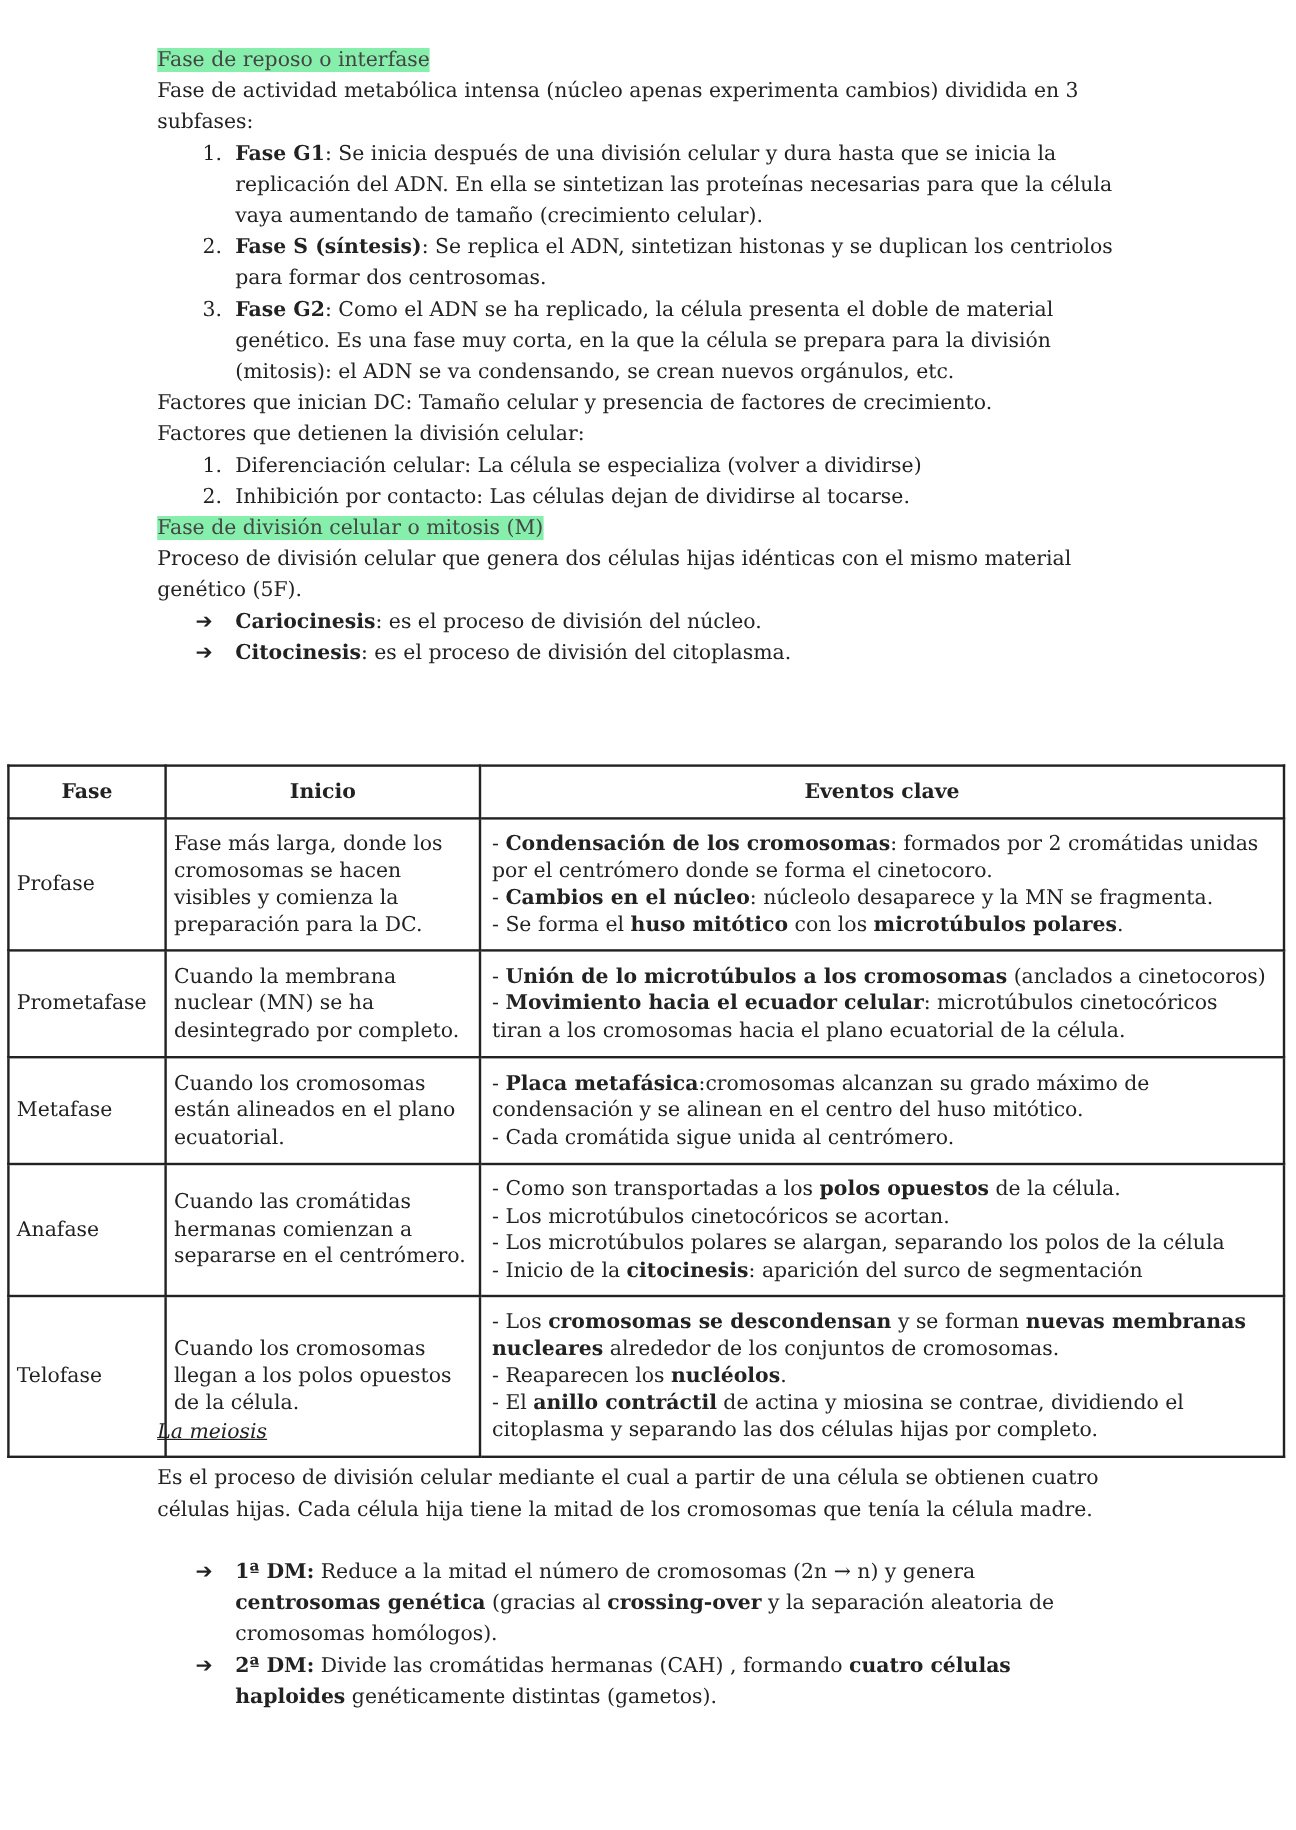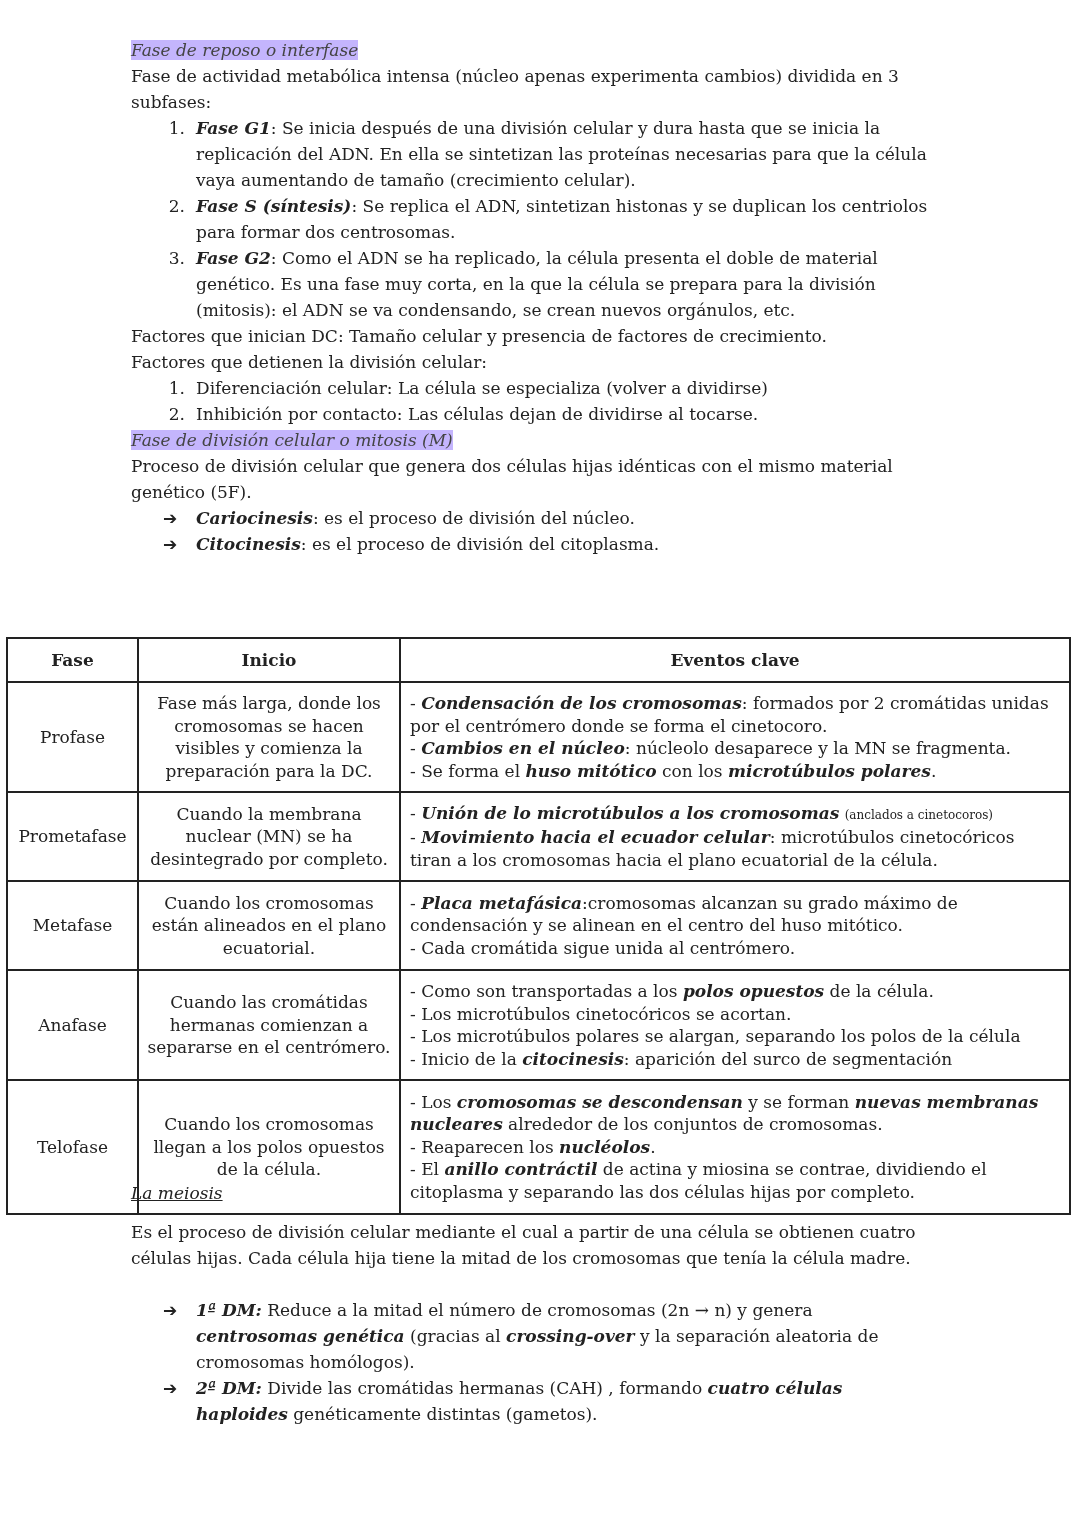--- a/index.html
+++ b/index.html
@@ -1,32 +1,32 @@
 <!DOCTYPE html>
 <html><head>
 <meta charset="utf-8">
 <style>
   html, body { margin: 0; padding: 0; background: #ffffff; }
   body { width: 1080px; height: 1525px; position: relative; overflow: hidden;
          font-family: "DejaVu Serif", "Liberation Serif", serif; color: #222; font-size: 17px; }
   .page { position: absolute; left: 0; top: 0; width: 1080px; }
   .blk { position: absolute; left: 131px; width: 800px; line-height: 26px; }
-  .hl { background: #c4b5fd; font-style: italic; color: #444; text-align: right; }
+  .hl { background: #86efac; color: #444; text-align: right; }
   .u { text-decoration: underline; font-style: italic; }
   .li { position: relative; padding-left: 65px; }
   .num { position: absolute; left: 32px; width: 22px; text-align: right; }
   .arrow { position: absolute; left: 32px; font-family: "DejaVu Sans", sans-serif; font-weight: bold; }
-  b { font-weight: bold; font-style: italic; }
+  b { font-weight: bold; }
   table { position: absolute; left: 6px; top: 637px; width: 1065px; border-collapse: collapse;
           font-size: 17px; line-height: 22.5px; }
   td, th { border: 2px solid #222; vertical-align: middle; }
   th { height: 40px; font-weight: bold; text-align: center; }
-  td.c { text-align: center; padding: 4px 6px; }
+  td.c { text-align: left; padding: 4px 6px; }
   td.e { text-align: left; padding: 4px 9px; }
-  .small { font-size: 12px; margin-top: 20px; }
+  .small { font-size: 17px; margin-top: 20px; }
 </style>
 </head>
 <body>
 
 <div class="page">
 
   <div class="blk" style="top:37px;">
     <div><span class="hl">Fase de reposo o interfase</span></div>
     <div>Fase de actividad metabólica intensa (núcleo apenas experimenta cambios) dividida en 3 subfases:</div>
     <div class="li"><span class="num">1.</span><b>Fase G1</b><span>: Se inicia después de una división celular y dura hasta que se inicia la replicación del ADN. En ella se sintetizan las proteínas necesarias para que la célula vaya aumentando de tamaño (crecimiento celular).</span></div>

